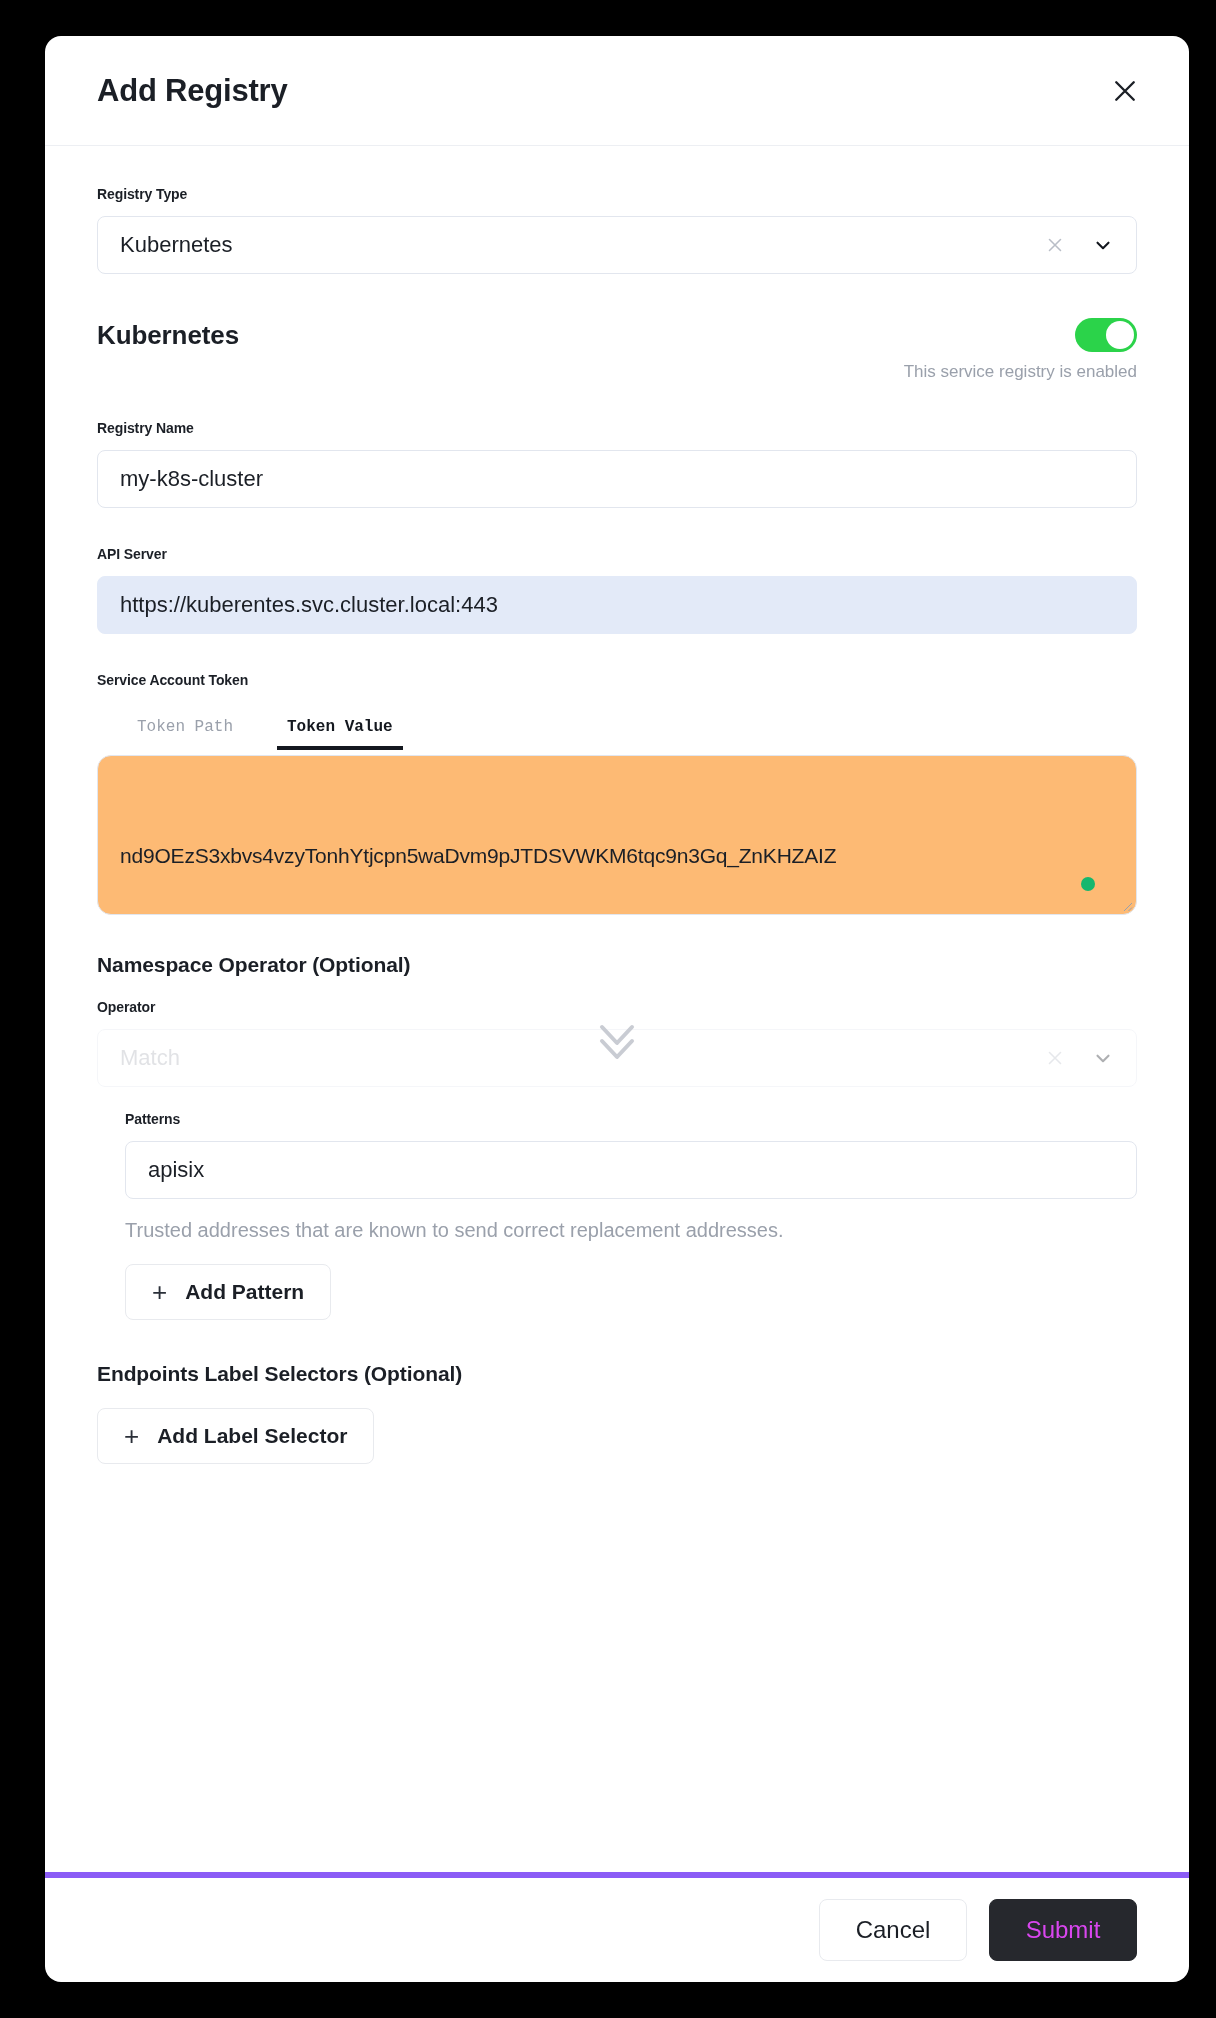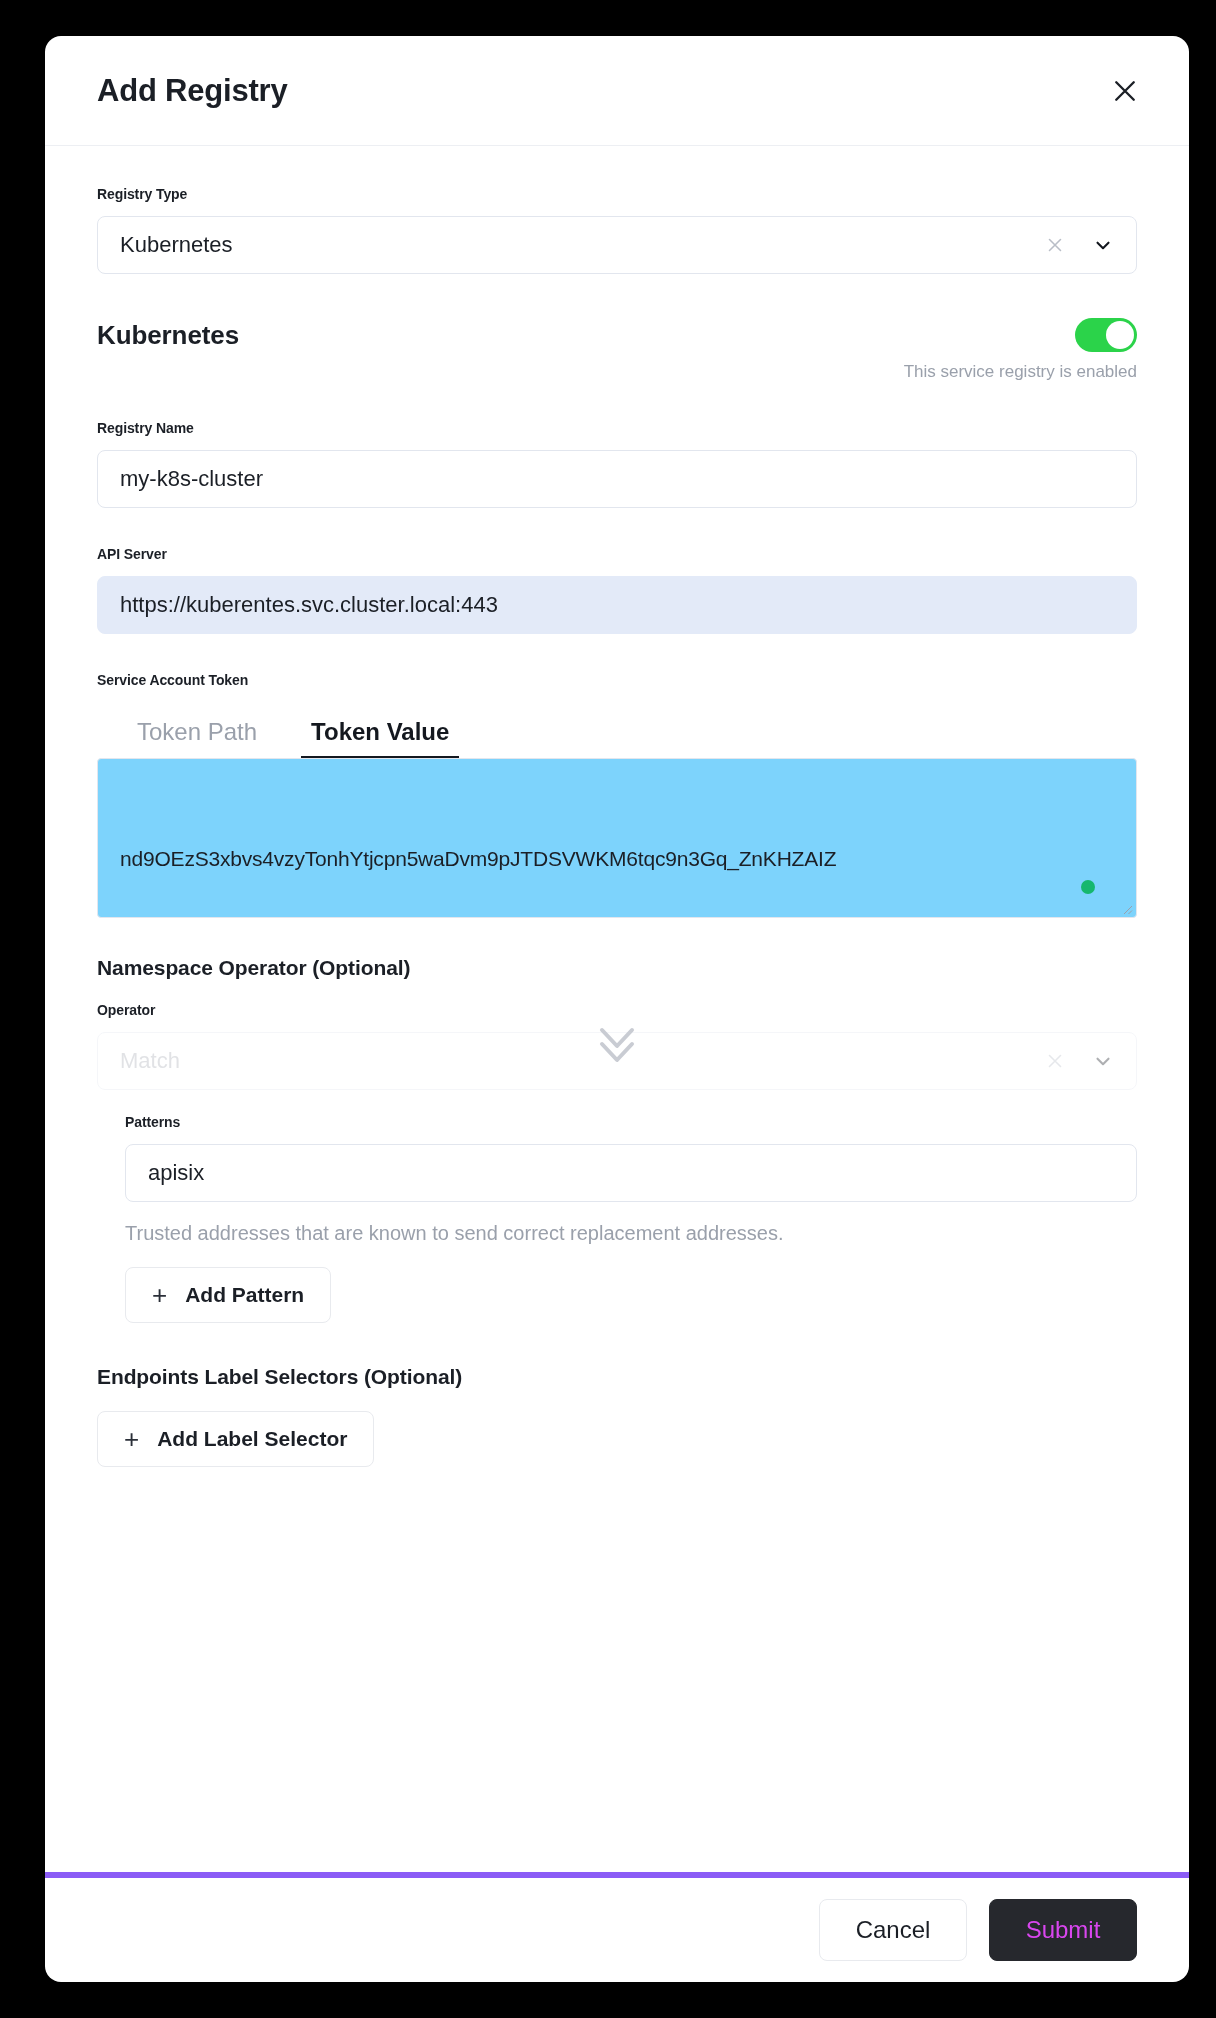--- a/index.html
+++ b/index.html
@@ -177,29 +177,29 @@
 
   
   .tabs {
     display: flex;
     align-items: flex-end;
     gap: 10px;
     margin-top: 22px;
     padding-left: 18px;
   }
   .tab {
-    font-size: 24px;
+    font-size: 16px;
     padding: 8px 22px 14px 22px;
     color: #9aa0ab;
     font-weight: 400;
     cursor: pointer;
     position: relative;
     background: none;
     border: none;
-    font-family: Liberation Sans, sans-serif;
+    font-family: Liberation Mono, monospace;
   }
   .tab.active {
     color: #14181f;
     font-weight: 700;
   }
   .tab.active::after {
     content: "";
     position: absolute;
     left: 12px;
     right: 12px;
@@ -210,32 +210,33 @@
 
   
   .token-wrap {
     position: relative;
     margin-top: -2px;
   }
   .token-area {
     width: 100%;
     height: 160px;
     border: 1px solid #e2e6ee;
-    border-radius: 4px;
+    border-radius: 14px;
     padding: 2px 22px 10px 22px;
     font-family: "Liberation Sans", sans-serif;
     font-size: 21px;
     line-height: 39px;
     color: #1b1f26;
     resize: none;
     overflow: hidden;
     outline: none;
-    background: #7dd3fc;
+    background: #fdba74;
     white-space: pre;
     letter-spacing: -0.2px;
+    margin-top: 7px;
   }
   .token-line { display: block; }
   .token-dot {
     position: absolute;
     right: 42px;
     bottom: 24px;
     width: 14px;
     height: 14px;
     border-radius: 50%;
     background: #16b76e;

